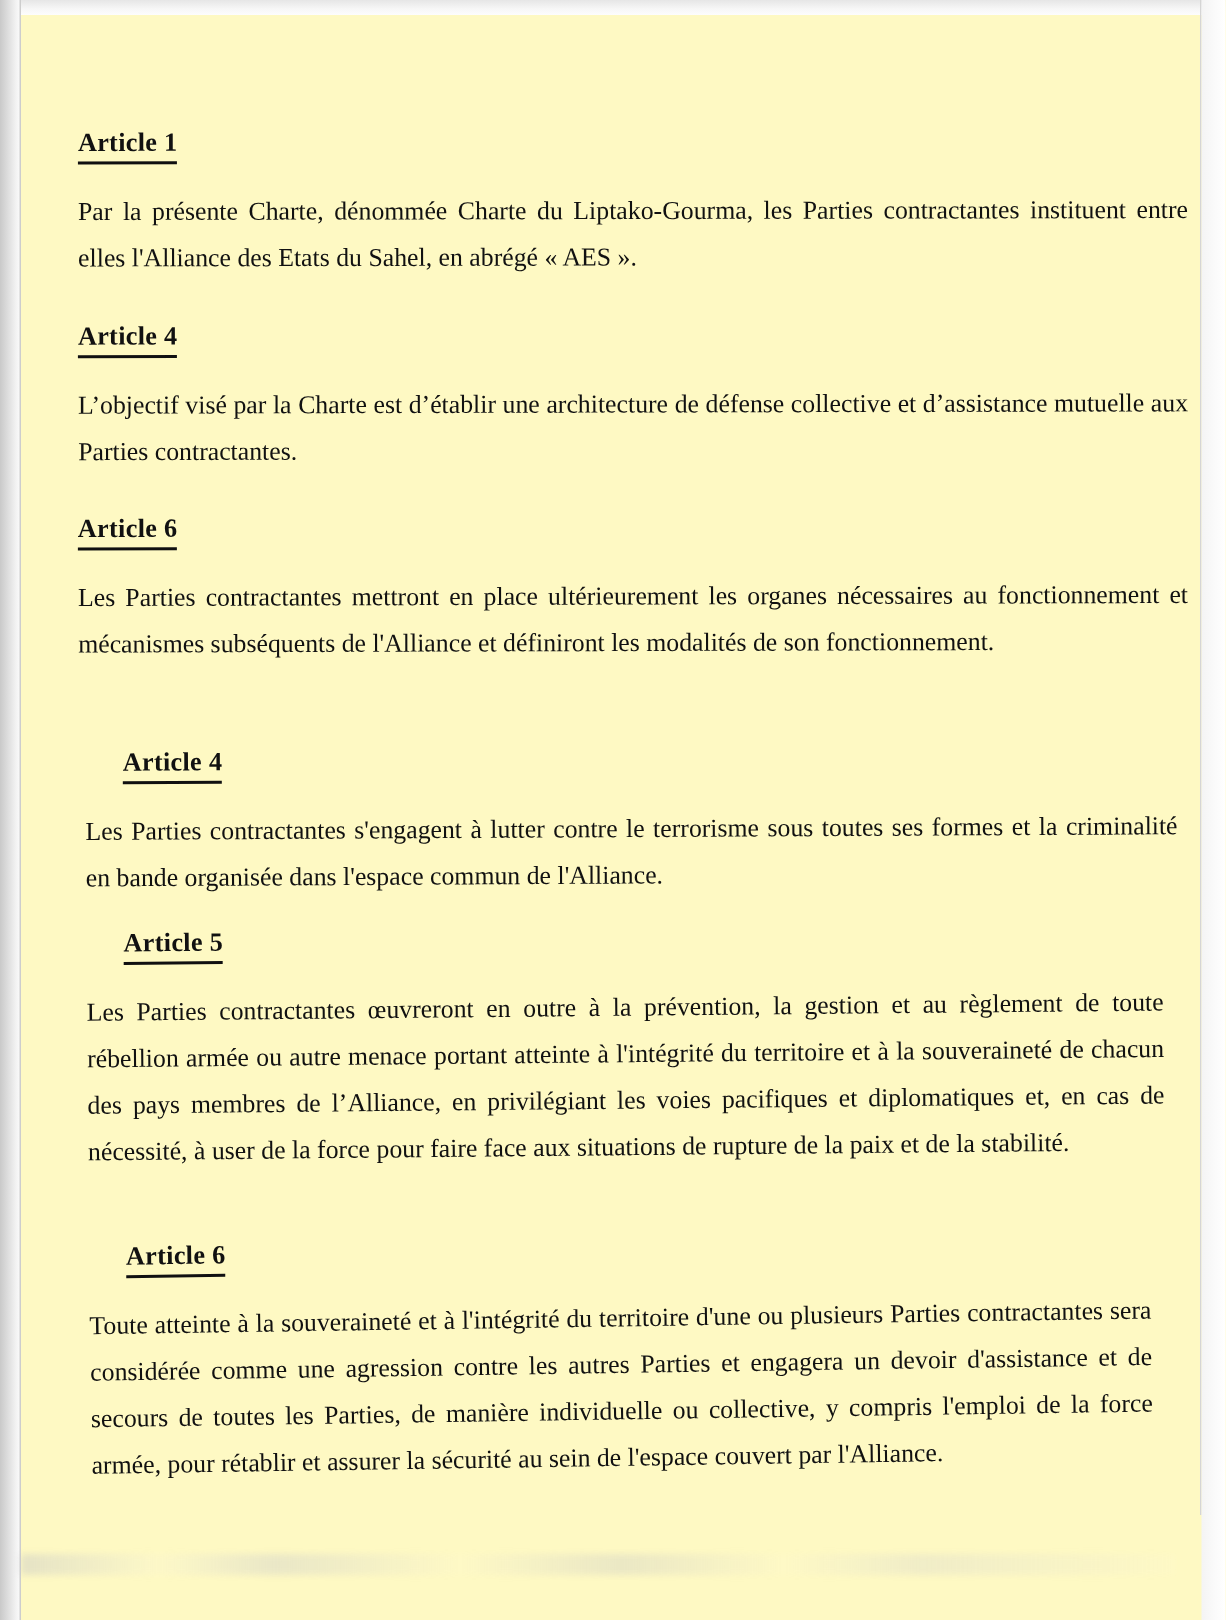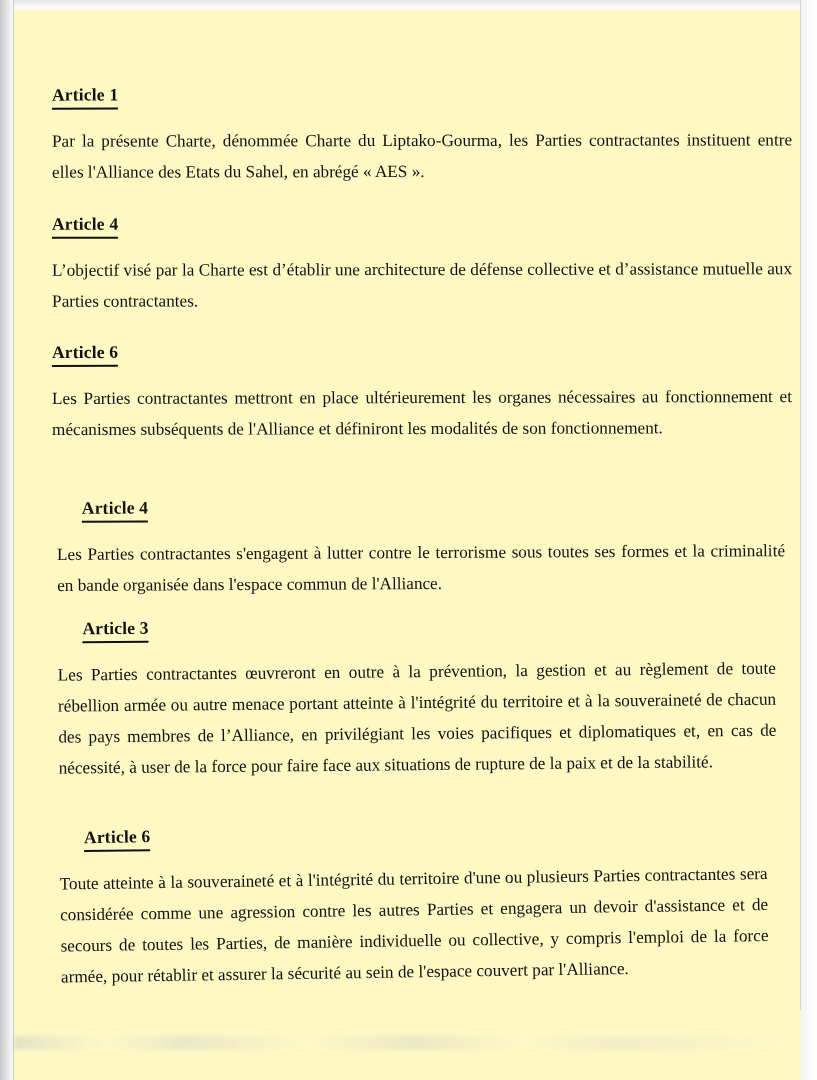--- a/index.html
+++ b/index.html
@@ -135,21 +135,21 @@
       <div class="heading">Article 6</div>
       <div class="body-text">Les Parties contractantes mettront en place ultérieurement les organes nécessaires au fonctionnement et mécanismes subséquents de l'Alliance et définiront les modalités de son fonctionnement.</div>
     </div>
 
     <div class="article" id="art4">
       <div class="heading">Article 4</div>
       <div class="body-text">Les Parties contractantes s'engagent à lutter contre le terrorisme sous toutes ses formes et la criminalité en bande organisée dans l'espace commun de l'Alliance.</div>
     </div>
 
     <div class="article" id="art5">
-      <div class="heading">Article 3</div>
+      <div class="heading">Article 5</div>
       <div class="body-text">Les Parties contractantes œuvreront en outre à la prévention, la gestion et au règlement de toute rébellion armée ou autre menace portant atteinte à l'intégrité du territoire et à la souveraineté de chacun des pays membres de l’Alliance, en privilégiant les voies pacifiques et diplomatiques et, en cas de nécessité, à user de la force pour faire face aux situations de rupture de la paix et de la stabilité.</div>
     </div>
 
     <div class="article" id="art6">
       <div class="heading">Article 6</div>
       <div class="body-text">Toute atteinte à la souveraineté et à l'intégrité du territoire d'une ou plusieurs Parties contractantes sera considérée comme une agression contre les autres Parties et engagera un devoir d'assistance et de secours de toutes les Parties, de manière individuelle ou collective, y compris l'emploi de la force armée, pour rétablir et assurer la sécurité au sein de l'espace couvert par l'Alliance.</div>
     </div>
 
   </div>
 </div>

